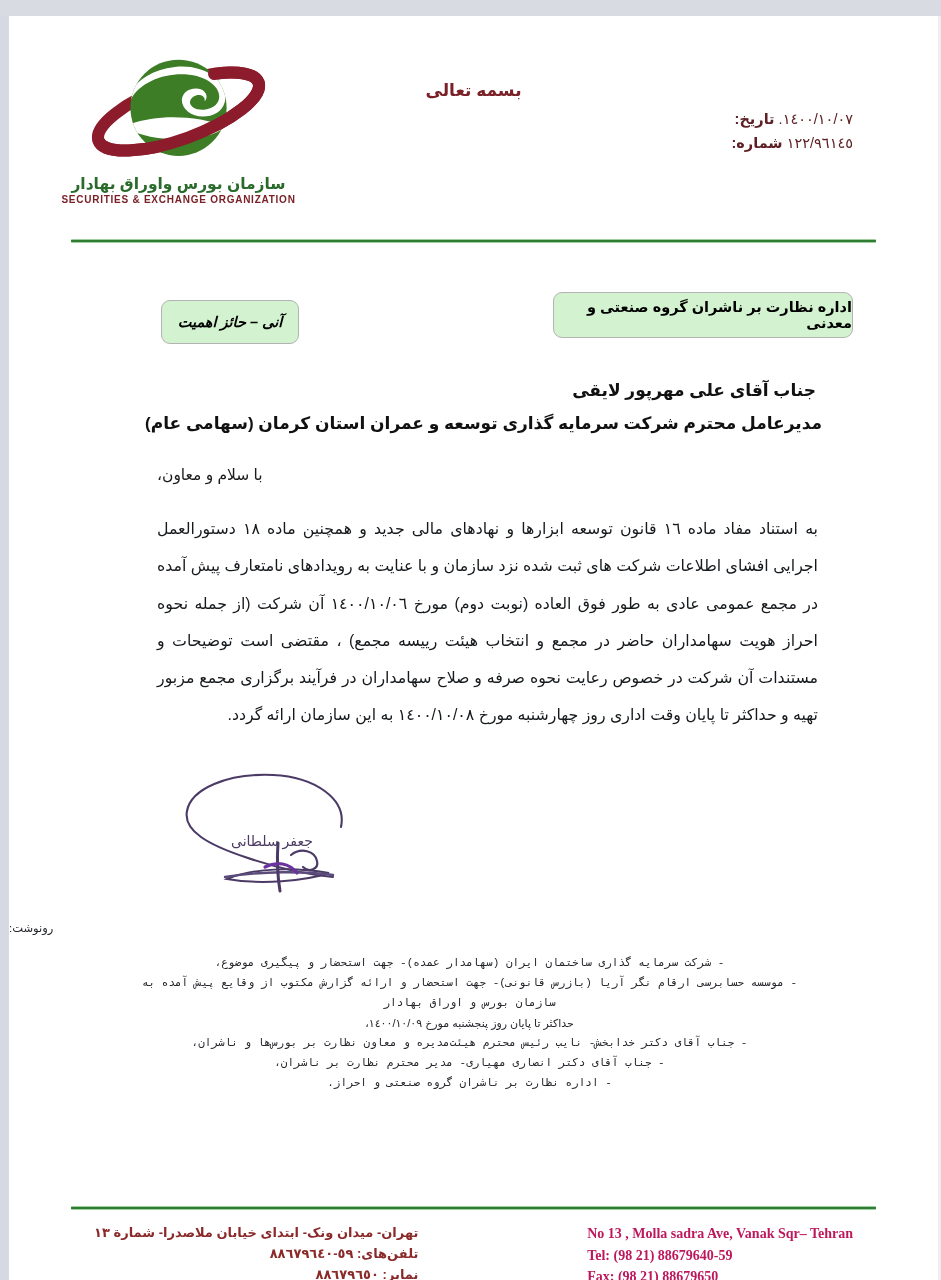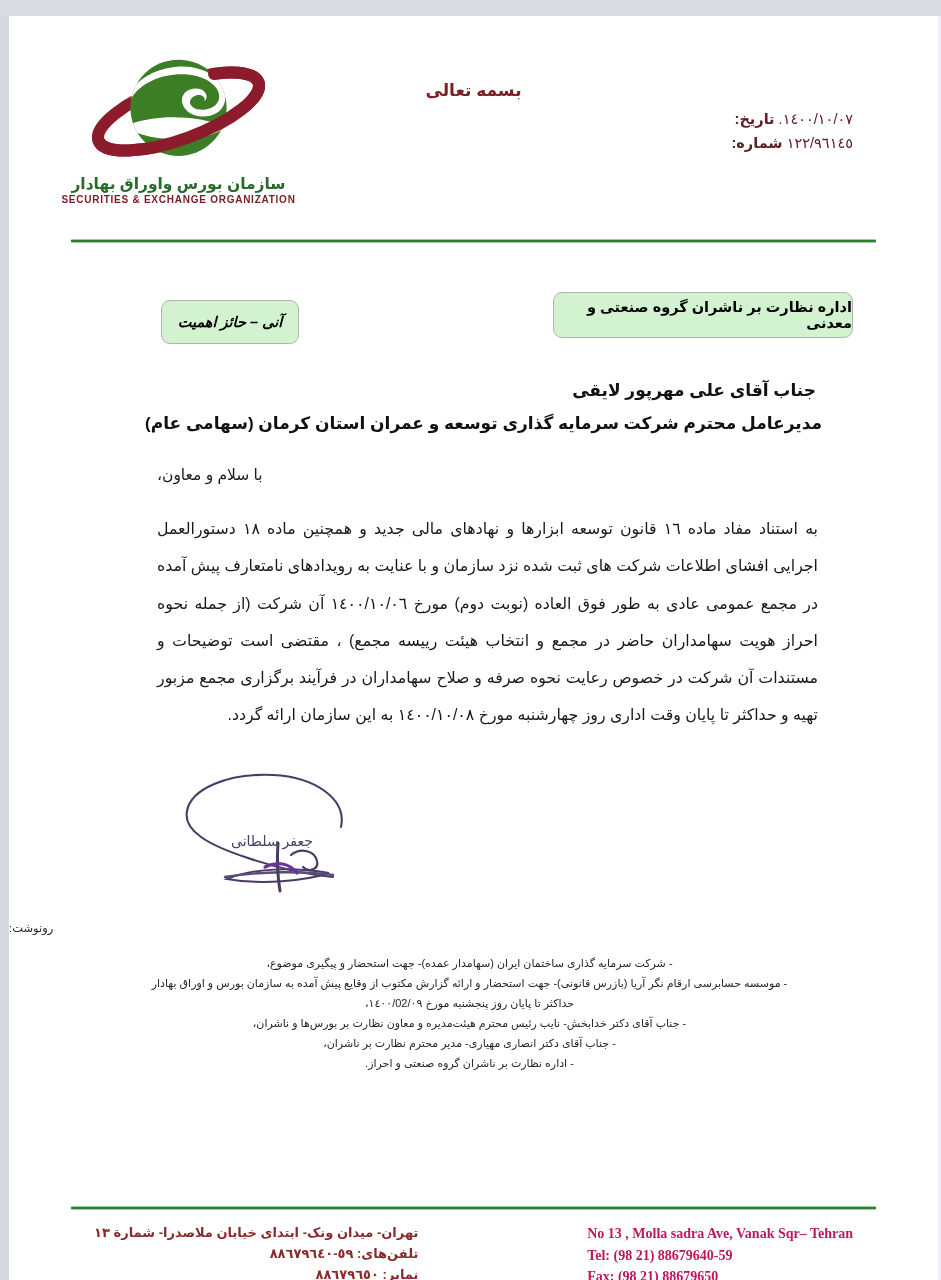--- a/index.html
+++ b/index.html
@@ -214,20 +214,21 @@
   .cc-list {
     direction: rtl;
     margin: 18px 120px 0 112px;
     font-size: 11px;
     line-height: 1.82;
     color: #24262b;
     text-align: right;
   }
   .cc-item {
     text-align: center;
+    font-family: Liberation Mono, monospace;
   }
   .cc-item-sub {
     text-align: center;
   }
 
   
   .footer {
     position: absolute;
     left: 0;
     right: 0;
@@ -351,21 +352,21 @@
         <path d="M 126 100 C 136 92 150 96 152 106 C 154 114 144 118 138 112" fill="none" stroke="#4b3a66" stroke-width="2.2" stroke-linecap="round"></path>
       </svg>
       <div class="signature-name">جعفر سلطانی</div>
     </div>
   </div>
 
   <div class="cc-head">رونوشت:</div>
   <div class="cc-list">
     <div class="cc-item">- شرکت سرمایه گذاری ساختمان ایران (سهامدار عمده)- جهت استحضار و پیگیری موضوع،</div>
     <div class="cc-item">- موسسه حسابرسی ارقام نگر آریا (بازرس قانونی)- جهت استحضار و ارائه گزارش مکتوب از وقایع پیش آمده به سازمان بورس و اوراق بهادار</div>
-    <div class="cc-item-sub">حداکثر تا پایان روز پنجشنبه مورخ ١٤٠٠/02/٠٩،</div>
+    <div class="cc-item-sub">حداکثر تا پایان روز پنجشنبه مورخ ١٤٠٠/١٠/٠٩،</div>
     <div class="cc-item">- جناب آقای دکتر خدابخش- نایب رئیس محترم هیئت‌مدیره و معاون نظارت بر بورس‌ها و ناشران،</div>
     <div class="cc-item">- جناب آقای دکتر انصاری مهیاری- مدیر محترم نظارت بر ناشران،</div>
     <div class="cc-item">-   اداره نظارت بر ناشران گروه صنعتی و احراز.</div>
   </div>
 
   <div class="footer">
     <div class="rule rule-footer"></div>
     <div class="footer-cols">
       <div class="footer-en">
         <div>No 13 , Molla sadra Ave, Vanak Sqr– Tehran</div>

